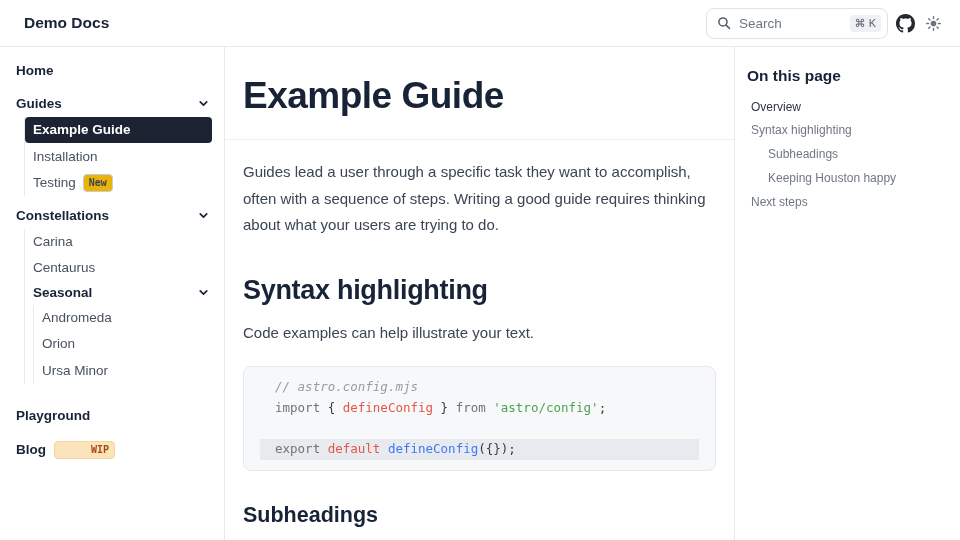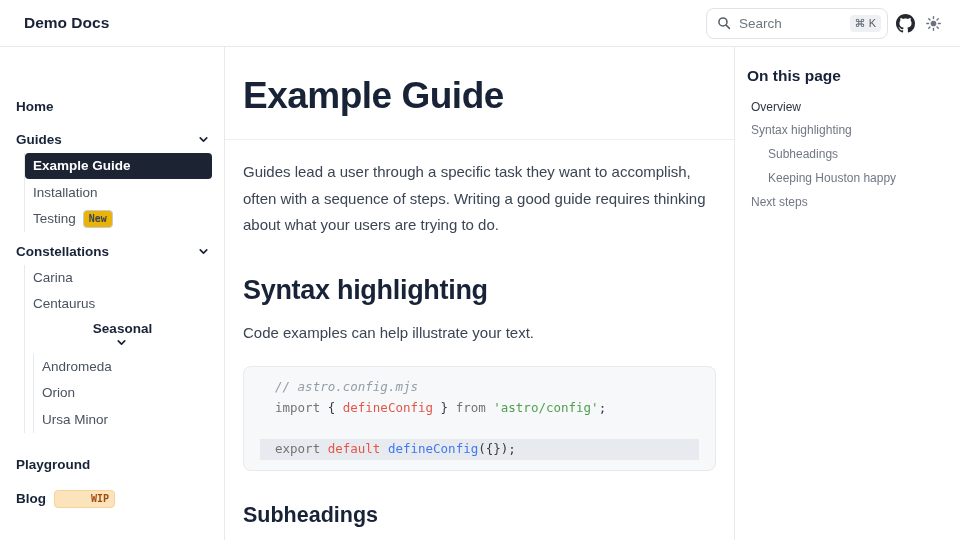--- a/index.html
+++ b/index.html
@@ -38,40 +38,40 @@
     padding:12px 12px 0 16px; font-size:13.5px; overflow:hidden;
   }
   .content {
     width:510px; flex:0 0 510px; border-right:1px solid #e7e9ec;
     padding:0 18px; overflow:hidden;
   }
   .toc { width:225px; flex:0 0 225px; padding:12px 14px 0 12px; overflow:hidden; }
 
   
   .nav-link-top { display:block; font-weight:700; color:#182338; padding:4px 0; cursor:pointer; }
-  .nav-home { margin-bottom:10px;margin-top:36px; }
+  .nav-home { margin-bottom:10px; }
   .group { margin-bottom:8px; }
   .group-header {
     display:flex; align-items:center; justify-content:space-between;
     font-weight:700; color:#182338; padding:4px 0; cursor:pointer;
   }
   .group-header .chev { display:flex; color:#182338; margin-right:2px; }
   ul.nav-sub {
     list-style:none; margin:2px 0 0 8px; padding:0;
     border-left:1px solid #e7e9ec;
   }
   ul.nav-sub > li { margin:1px 0; }
   .nav-sub .nav-item {
     display:flex; align-items:center; gap:7px;
     color:#49525f; padding:3px 8px; border-radius:4px; cursor:pointer; line-height:1.45;
   }
   .nav-sub .nav-item.selected {
     background:#1c2434; color:#ffffff; font-weight:700;
   }
-  .nav-sub .group-header { padding:3px 0 3px 8px;flex-direction:column; }
+  .nav-sub .group-header { padding:3px 0 3px 8px; }
   .badge {
     font-family:"DejaVu Sans Mono", monospace; font-size:10px; font-weight:700;
     border-radius:4px; padding:1px 5px; line-height:1.4; white-space:nowrap;
   }
   .badge-new { color:#3b4554; background:#eab308; border:1px solid #c8cdd4; }
   .badge-wip { color:#a04a10; background:#fbe3bb; border:1px solid #f5d49a;padding-left:36px; }
   .nav-blog { display:flex; align-items:center; gap:8px; margin-top:10px; }
   .nav-playground { margin-top:20px; }
 
   

